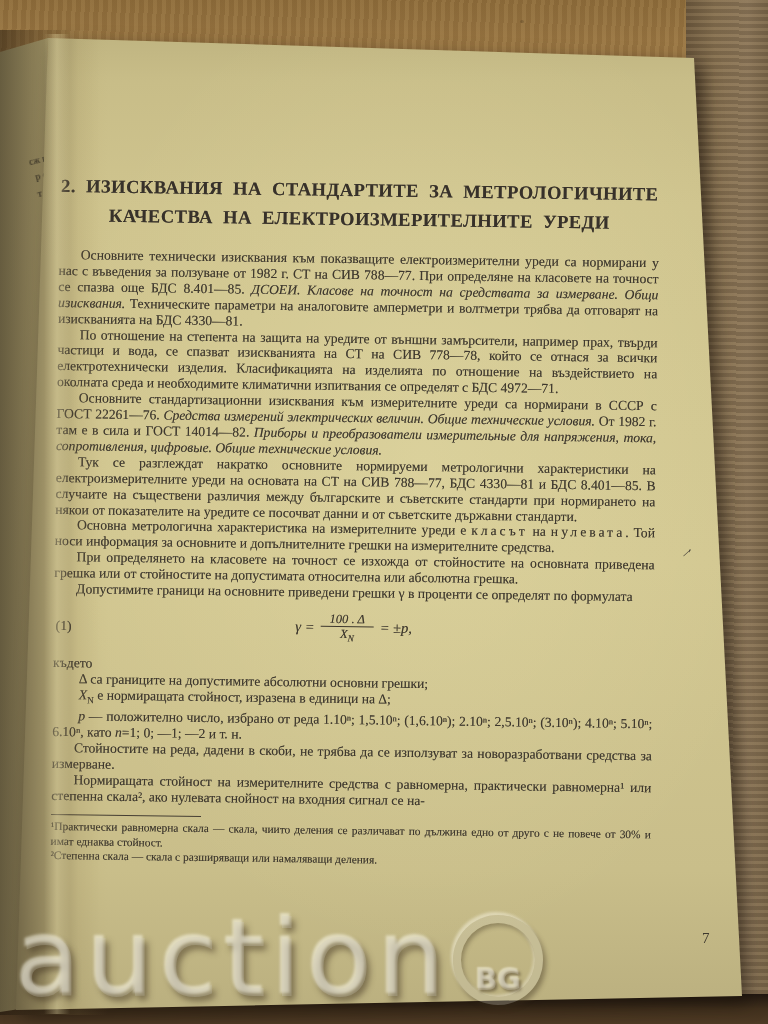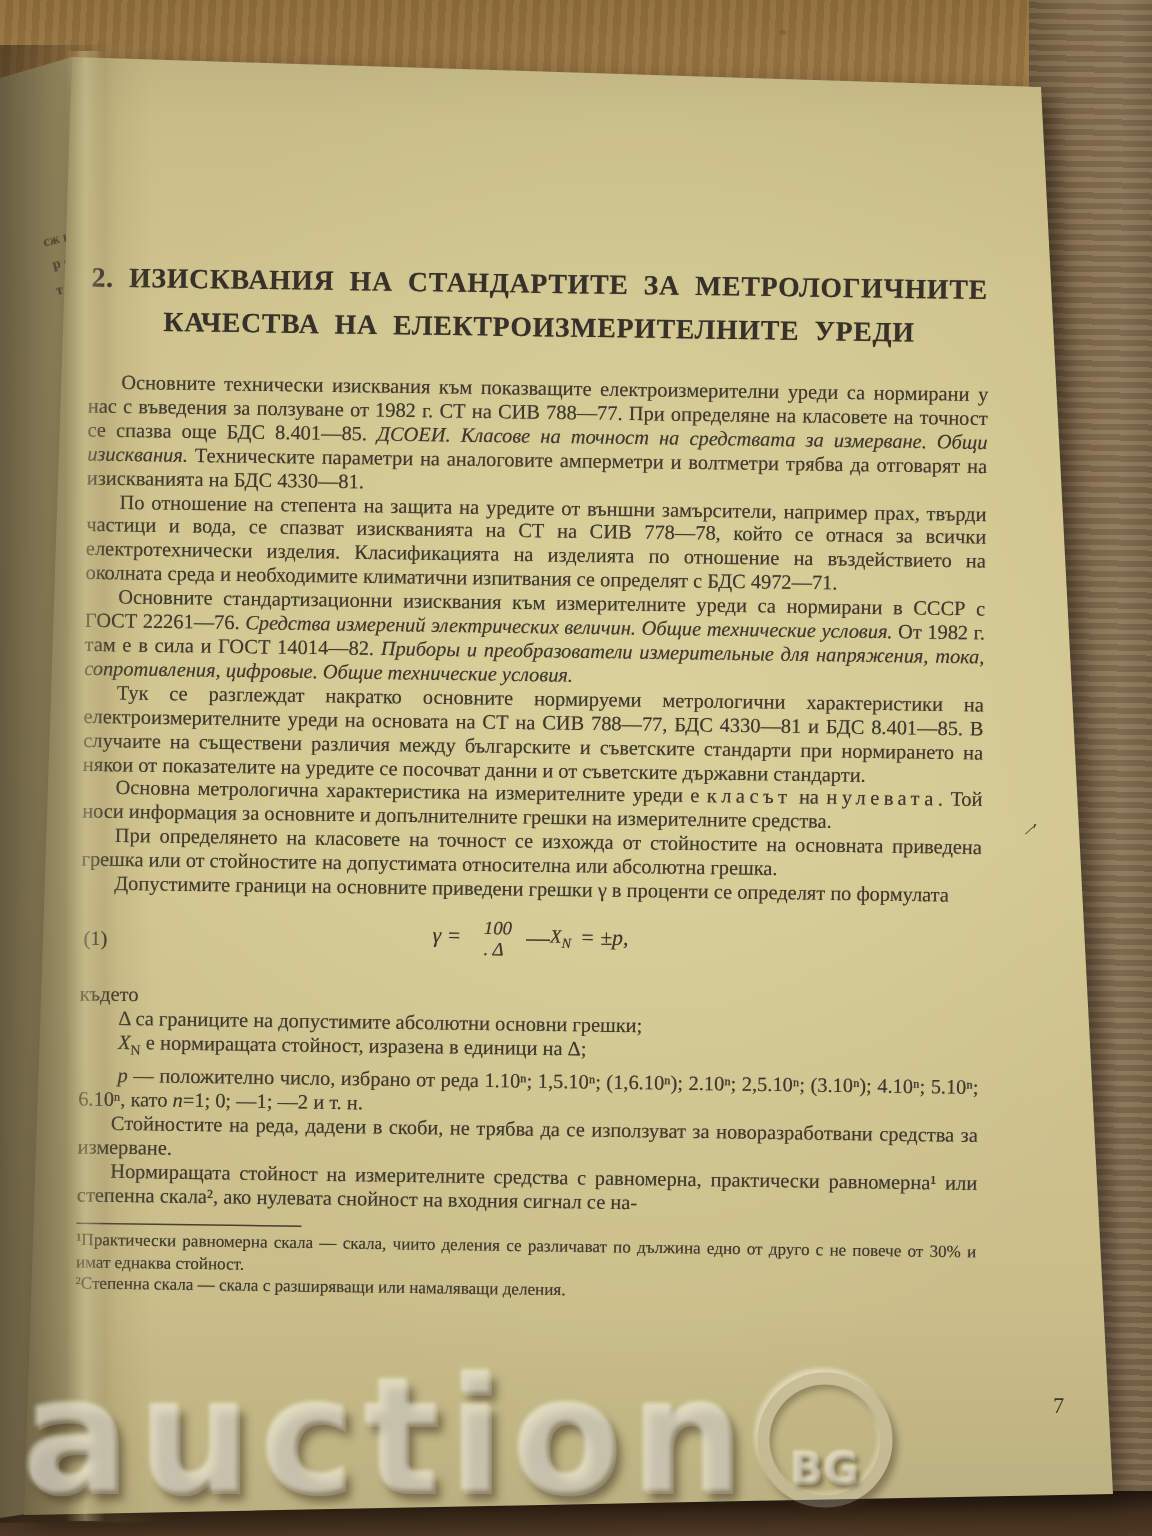--- a/index.html
+++ b/index.html
@@ -42,40 +42,40 @@
   .title{text-align:center;font-weight:bold;font-size:18.5px;line-height:29px;
     letter-spacing:0.5px;word-spacing:5px;color:#37312a;margin:0 0 17px 0;}
   .para{margin:0;text-align:justify;text-indent:22px;}
   .it{font-style:italic;}
   .sp{letter-spacing:3px;}
   sub{font-size:9.5px;}
   .eq-row{position:relative;margin:7px 0 5px;height:46px;}
   .eq-label{position:absolute;left:2px;top:14px;}
   .eq{position:absolute;left:0;right:0;top:4px;display:flex;justify-content:center;
     align-items:center;gap:6px;font-style:italic;font-size:14.5px;}
-  .frac{display:flex;flex-direction:row;align-items:center;line-height:1.15;}
+  .frac{display:flex;flex-direction:column;align-items:center;line-height:1.15;}
   .frac .num{font-size:12.5px;padding:0 9px;}
   .frac .bar{height:1px;background:#3e382e;width:100%;}
   .frac .den{font-size:12.5px;}
   .where-intro{margin:0;}
   .where-item{margin:0;text-indent:26px;text-align:justify;}
   .fn-rule{width:150px;border-top:1.2px solid #453e33;margin:10px 0 4px;}
   .footnote{margin:0;font-size:11.4px;line-height:14.7px;text-align:justify;}
   .page-num{position:absolute;left:702px;top:930px;font-size:15px;color:#3e382e;}
   .stray{position:absolute;left:686px;top:546px;font-size:12px;color:#45403a;transform:rotate(12deg);}
 
   
   .spine-shadow{position:absolute;left:0;top:30px;width:135px;height:985px;z-index:3;pointer-events:none;
     background:linear-gradient(90deg, rgba(28,20,11,0.50), rgba(48,36,20,0.34) 22%, rgba(85,70,40,0.20) 42%, rgba(170,150,95,0.10) 58%, rgba(0,0,0,0) 80%);}
   .spine-light{position:absolute;left:44px;top:34px;width:26px;height:980px;z-index:3;pointer-events:none;
     background:linear-gradient(90deg, transparent, rgba(242,232,178,0.35) 50%, transparent);}
 
   
   .watermark{position:absolute;left:16px;top:912px;z-index:4;display:flex;align-items:center;pointer-events:none;}
-  .wm-text{font-family:"DejaVu Sans","Liberation Sans",sans-serif;font-weight:bold;font-size:106px;
+  .wm-text{font-family:"DejaVu Sans","Liberation Sans",sans-serif;font-weight:normal;font-size:106px;
     line-height:0.9;letter-spacing:6px;color:rgba(210,205,190,0.26);
     text-shadow:-2px -3px 3px rgba(255,253,240,0.55), 3px 4px 6px rgba(55,42,25,0.50);}
   .wm-badge{width:74px;height:74px;border-radius:50%;border:8px solid rgba(210,205,190,0.30);
     display:flex;align-items:flex-end;justify-content:center;margin-left:2px;
     box-shadow:-2px -3px 3px rgba(255,253,240,0.45), 3px 4px 5px rgba(55,42,25,0.40),
       inset -2px -2px 3px rgba(255,253,240,0.35), inset 2px 3px 4px rgba(55,42,25,0.35);}
   .wm-badge span{font-family:"DejaVu Sans","Liberation Sans",sans-serif;font-weight:bold;font-size:29px;
     color:rgba(210,205,190,0.32);
     text-shadow:-1px -2px 2px rgba(255,253,240,0.5), 2px 2px 3px rgba(55,42,25,0.45);}
 </style>

